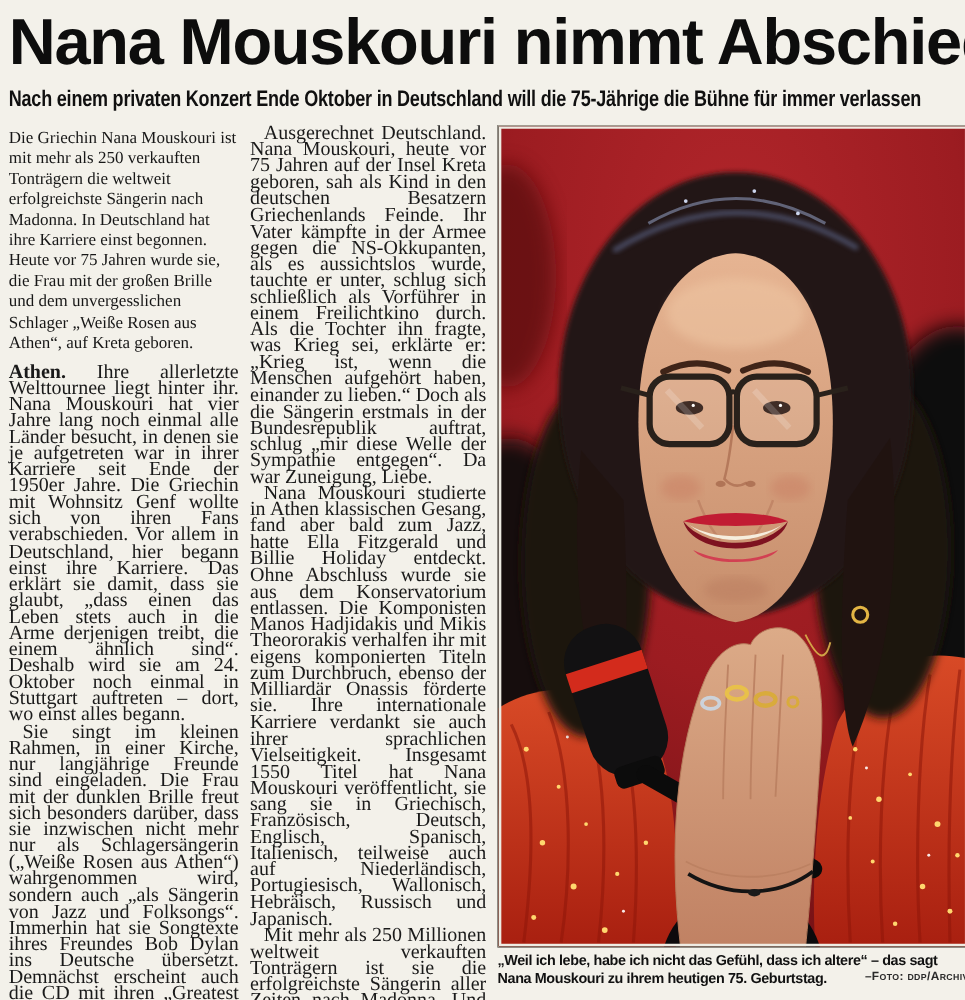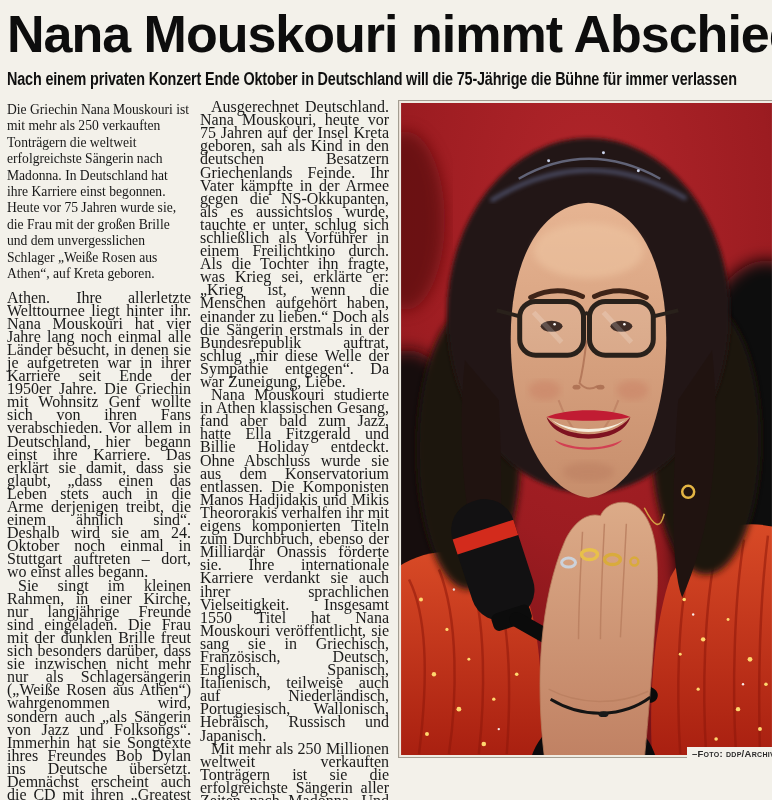--- a/index.html
+++ b/index.html
@@ -16,21 +16,21 @@
   .col1{width:184px;flex:none;}
   .col2{width:189px;flex:none;}
   .photo-col{width:377px;flex:none;}
   .lead{font-size:13.6px;line-height:16.4px;margin:2px 0 8px 0;text-align:left;color:#171717;}
   .byline{border-top:1px solid #6b6b6b;border-bottom:1px solid #6b6b6b;
         padding:3px 1px 4px 1px;margin:0 0 7px 0;
         font-variant:small-caps;font-size:12.5px;letter-spacing:1.5px;color:#1c1c1c;}
   .body{font-size:16px;line-height:13.1px;text-align:justify;margin:0;
         hyphens:auto;-webkit-hyphens:auto;color:#1a1a1a;}
   .indent{text-indent:11px;}
-  .dateline{font-weight:normal;}
+  .dateline{font-weight:bold;}
   .photo-frame{margin:0;border:1px solid #a39d91;background:#000;width:375px;}
   .photo-frame svg{display:block;}
   .caption{position:relative;margin-top:4px;font-family:"Liberation Sans",sans-serif;
         font-weight:bold;font-size:11.5px;line-height:14px;letter-spacing:-0.3px;color:#111;}
   .credit{position:absolute;right:0;bottom:1px;font-variant:small-caps;
         font-size:9.5px;letter-spacing:0.3px;color:#2a2a2a;background:#f3f1ea;padding-left:5px;}
 </style>
 </head>
 <body>
 
@@ -210,18 +210,19 @@
             <ellipse cx="170" cy="463" rx="7" ry="4.5" fill="none" stroke="#ccd2da" stroke-width="3"></ellipse>
             <circle cx="236" cy="462" r="4" fill="none" stroke="#d9ab3c" stroke-width="2.5"></circle>
             <path d="M152,600 C185,620 225,618 252,598" stroke="#141414" stroke-width="3" fill="none"></path>
             <ellipse cx="205" cy="615" rx="5" ry="3" fill="#1a1a1a"></ellipse>
           </g>
 
           <rect x="1" y="1" width="374" height="656" fill="none" stroke="#efece3" stroke-width="2"></rect>
         </svg>
       </figure>
       <figcaption class="caption">
+        <span>„Weil ich lebe, habe ich nicht das Gefühl, dass ich altere“ – das sagt Nana Mouskouri zu ihrem heutigen 75. Geburtstag.</span>
         <span class="credit">–Foto: ddp/Archiv</span>
       </figcaption>
     </div>
 
   </div>
 </div>
 
 </body></html>

